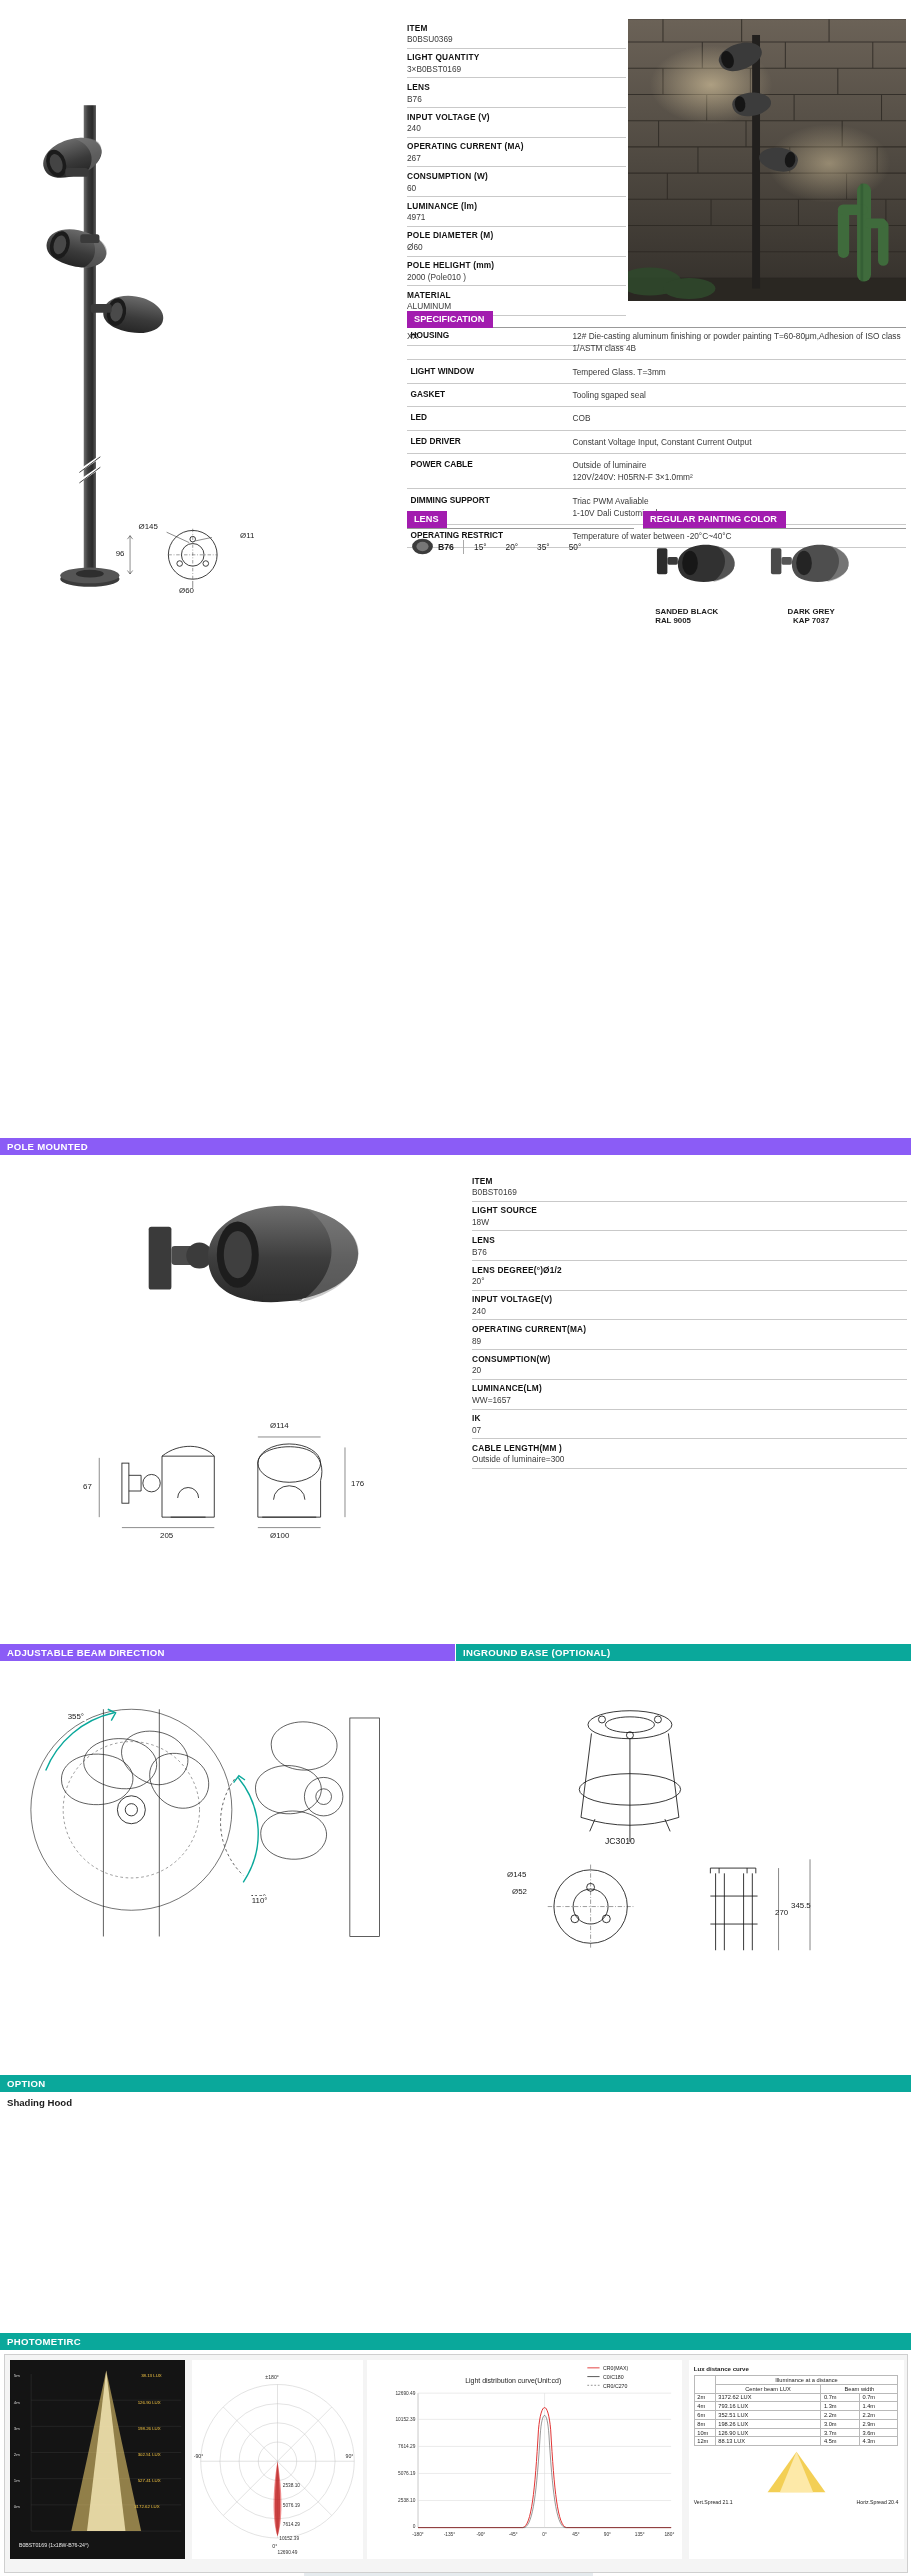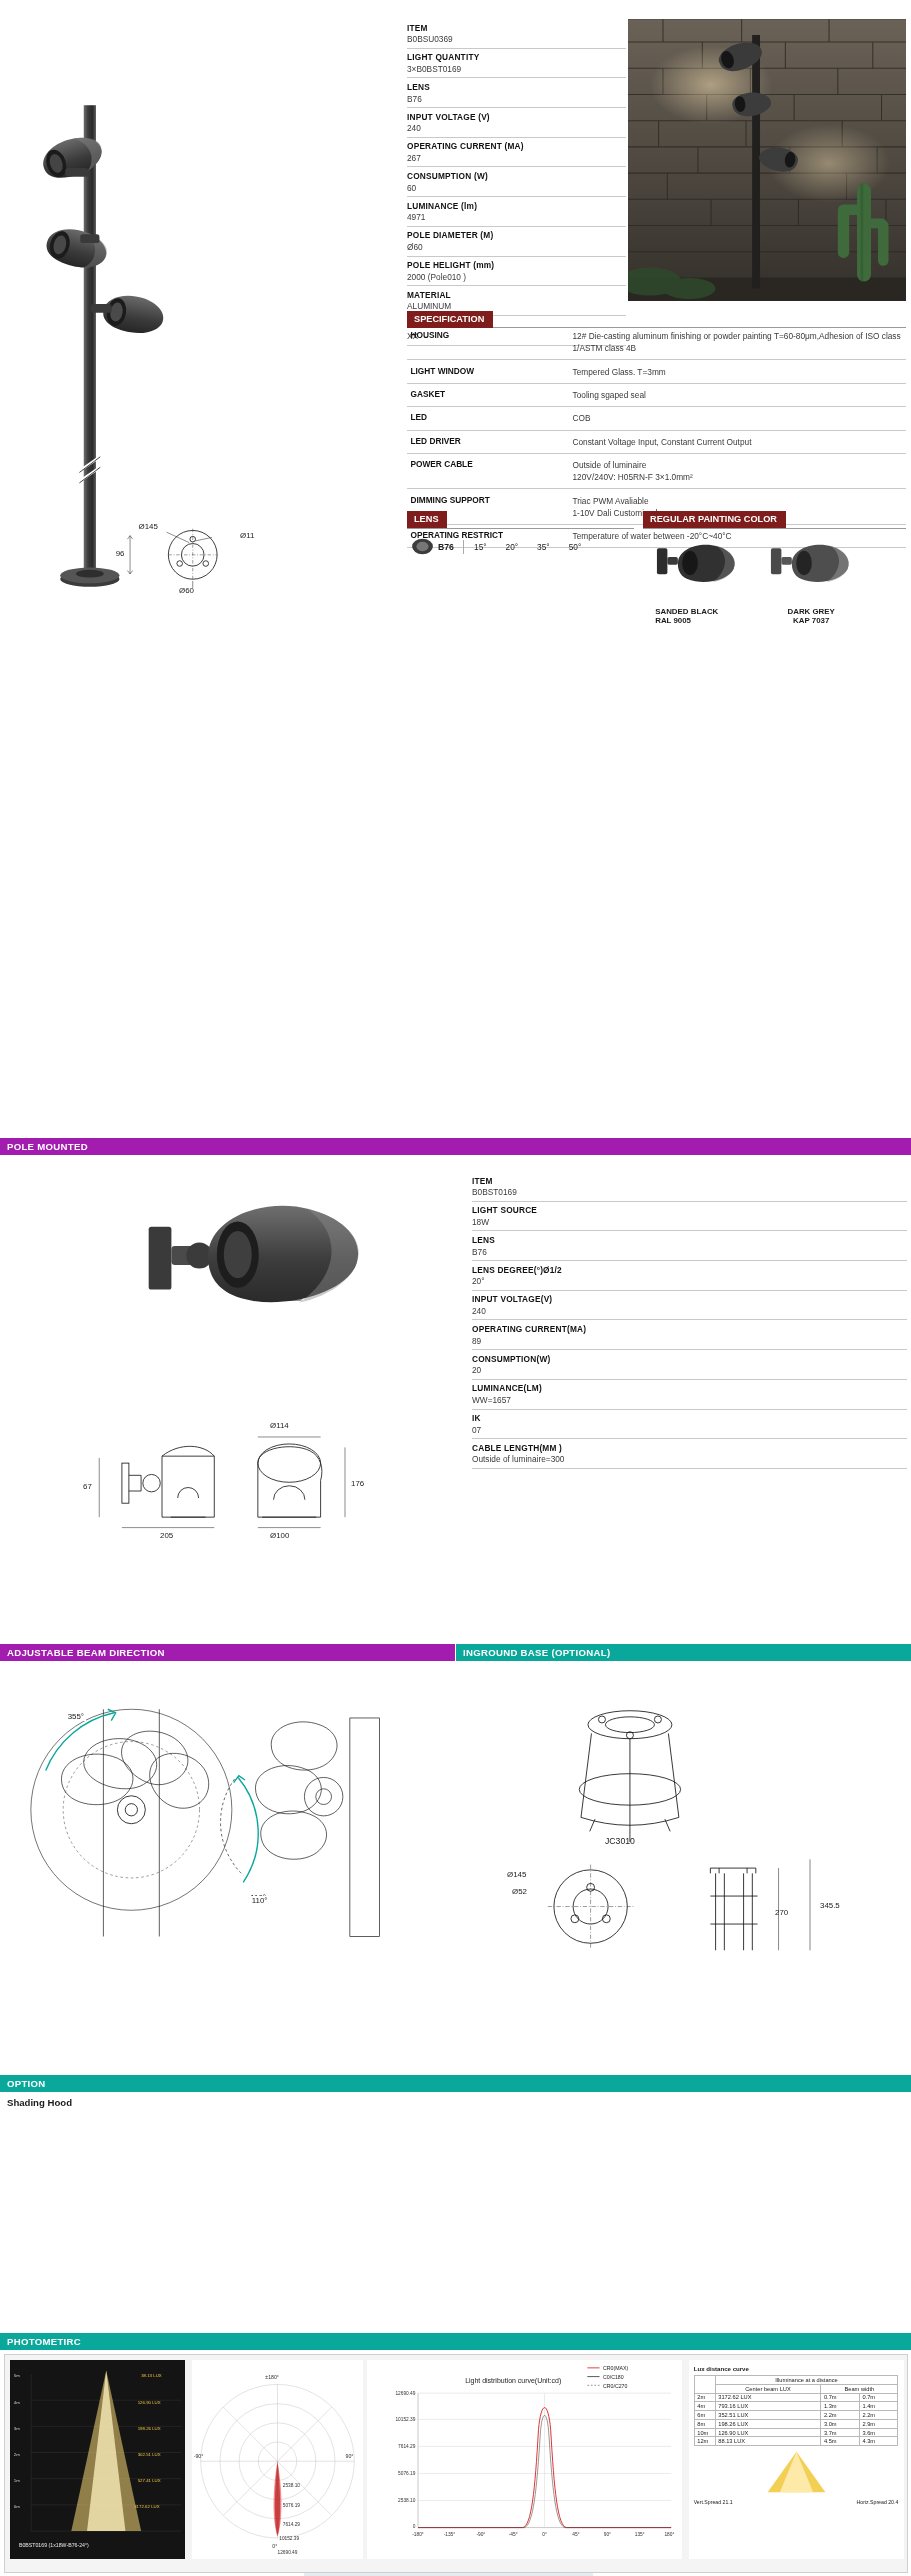--- a/index.html
+++ b/index.html
@@ -10,27 +10,27 @@
     font-family:"Liberation Sans", sans-serif;
     color:#1b1b1b;
     position:relative;
     overflow:hidden;
   }
   .page { position:relative; width:911px; height:2576px; }
 
   
   .abs { position:absolute; }
   .bandblack {
-    background:#a21caf; color:#ffffff;
+    background:#8b5cf6; color:#ffffff;
     font-size:9.6px; font-weight:bold; letter-spacing:0.3px;
     padding:3.5px 7px; height:16.6px; line-height:9.6px;
   }
   .bandteal { background:#0aa89b; }
   .sectionlabel {
-    background:#7f1d1d; color:#fff; display:inline-block;
+    background:#a21caf; color:#fff; display:inline-block;
     font-size:9.2px; font-weight:bold; padding:3.5px 8.7px 3.5px 7px;
   }
 
   
   .speclist { width:219px; }
   .speclist .row { border-bottom:0.9px solid #c9c9c9; padding:3.5px 0 3.5px 0; }
   .speclist .k { font-size:8.3px; font-weight:bold; letter-spacing:0.2px; color:#111; }
   .speclist .v { font-size:8.3px; color:#3a3a3a; margin-top:1.7px; }
 
   
@@ -551,21 +551,21 @@
       <g stroke="#1b1b1b" stroke-width=".6">
         <line x1="330" y1="206" x2="330" y2="300"></line>
         <line x1="366" y1="196" x2="366" y2="300"></line>
       </g>
     </svg>
   </div>
   <div class="abs" style="left:605px;top:1836px;font-size:8.7px;">JC3010</div>
   <div class="abs" style="left:507px;top:1870px;font-size:7.9px;">Ø145</div>
   <div class="abs" style="left:512px;top:1887px;font-size:7.9px;">Ø52</div>
   <div class="abs" style="left:775px;top:1908px;font-size:7.9px;">270</div>
-  <div class="abs" style="left:806px;top:1901px;font-size:7.9px;padding-left:14px;">345.5</div>
+  <div class="abs" style="left:777px;top:1901px;font-size:7.9px;padding-left:14px;">345.5</div>
 
   <div class="abs bandblack bandteal" style="left:0px;top:2075px;width:911px;">
     <span>OPTION</span>
   </div>
   <div class="abs" style="left:7px;top:2097px;font-size:9.6px;font-weight:bold;">Shading  Hood</div>
 
   <div class="abs optcard" style="left:7px;top:2116px;width:289px;height:175px;">
     <svg width="289" height="175" viewBox="0 0 330 200">
       <rect width="330" height="200" fill="#e5ebee"></rect>
 

